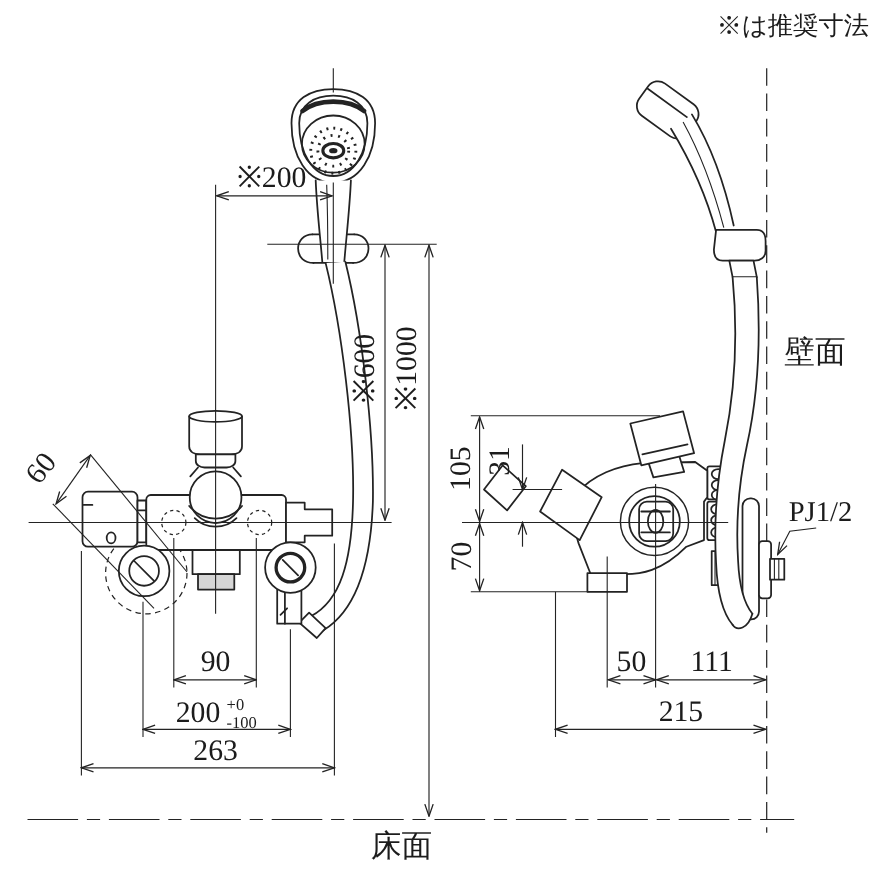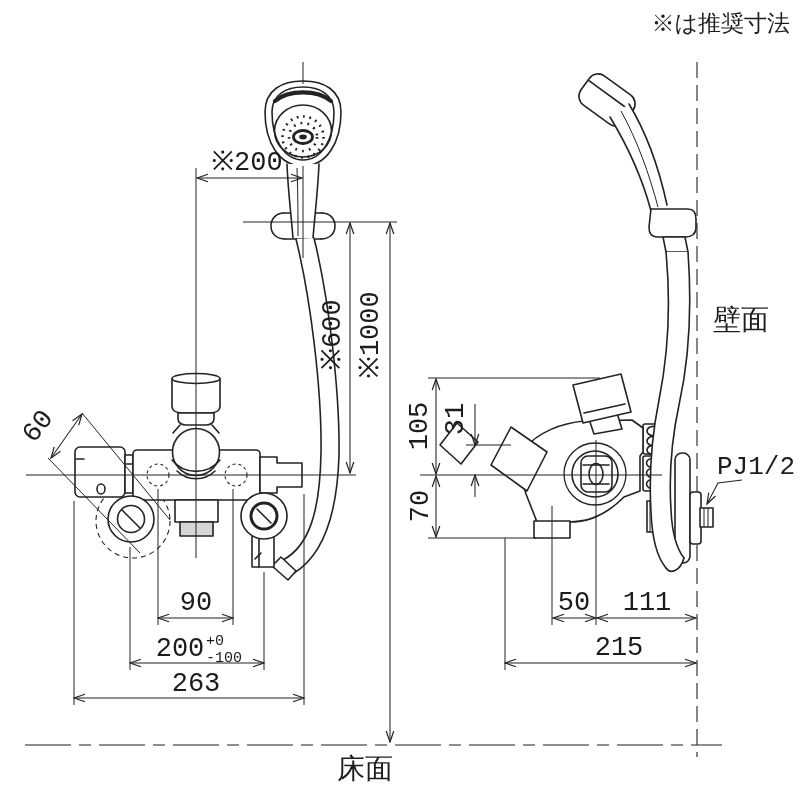--- a/index.html
+++ b/index.html
@@ -1,17 +1,17 @@
 <!DOCTYPE html>
 <html><head>
 <meta charset="utf-8">
 <style>
   html,body{margin:0;padding:0;background:#ffffff;}
   #stage{position:relative;width:800px;height:800px;background:#ffffff;overflow:hidden;
-         font-family:Liberation Mono, monospace;}
+         font-family:Liberation Serif, serif;}
   svg{display:block}
   
   .ol   {stroke:#232323;stroke-width:1.6;fill:none;stroke-linejoin:round;stroke-linecap:round;}
   .olf  {stroke:#232323;stroke-width:1.6;fill:#ffffff;stroke-linejoin:round;}
   .olg  {stroke:#232323;stroke-width:1.6;fill:#d6d6d6;stroke-linejoin:round;}
   .thick{stroke:#232323;stroke-width:3;fill:none;}
   .dim  {stroke:#232323;stroke-width:1.05;fill:none;}
   .cl   {stroke:#232323;stroke-width:1.0;fill:none;}
   .dash {stroke:#232323;stroke-width:1.1;fill:none;}
   .fillw{fill:#ffffff;stroke:none;}

